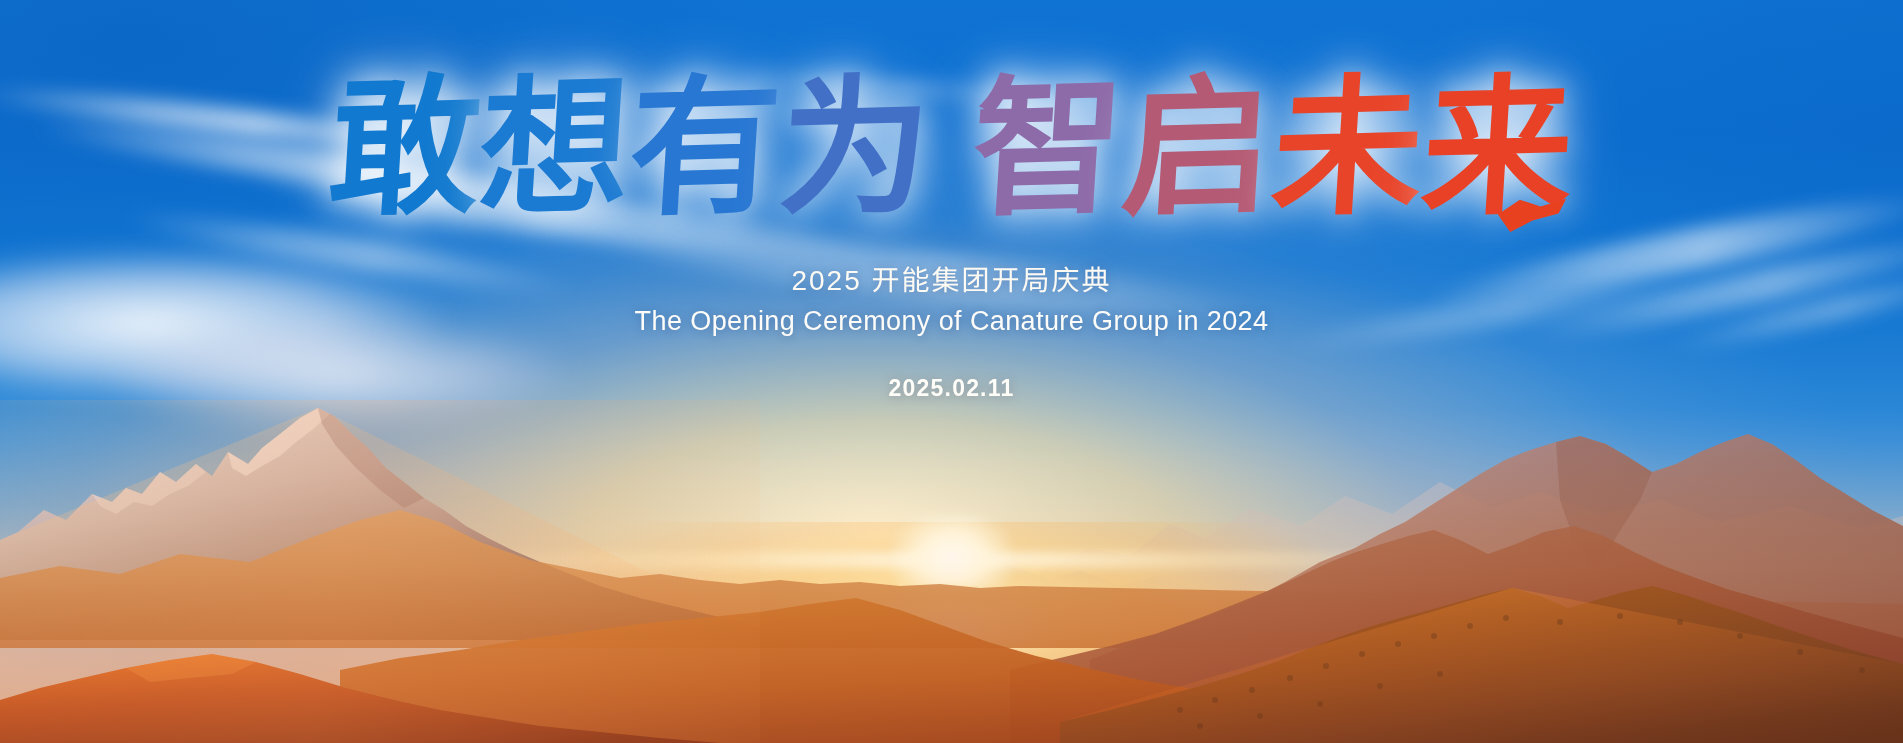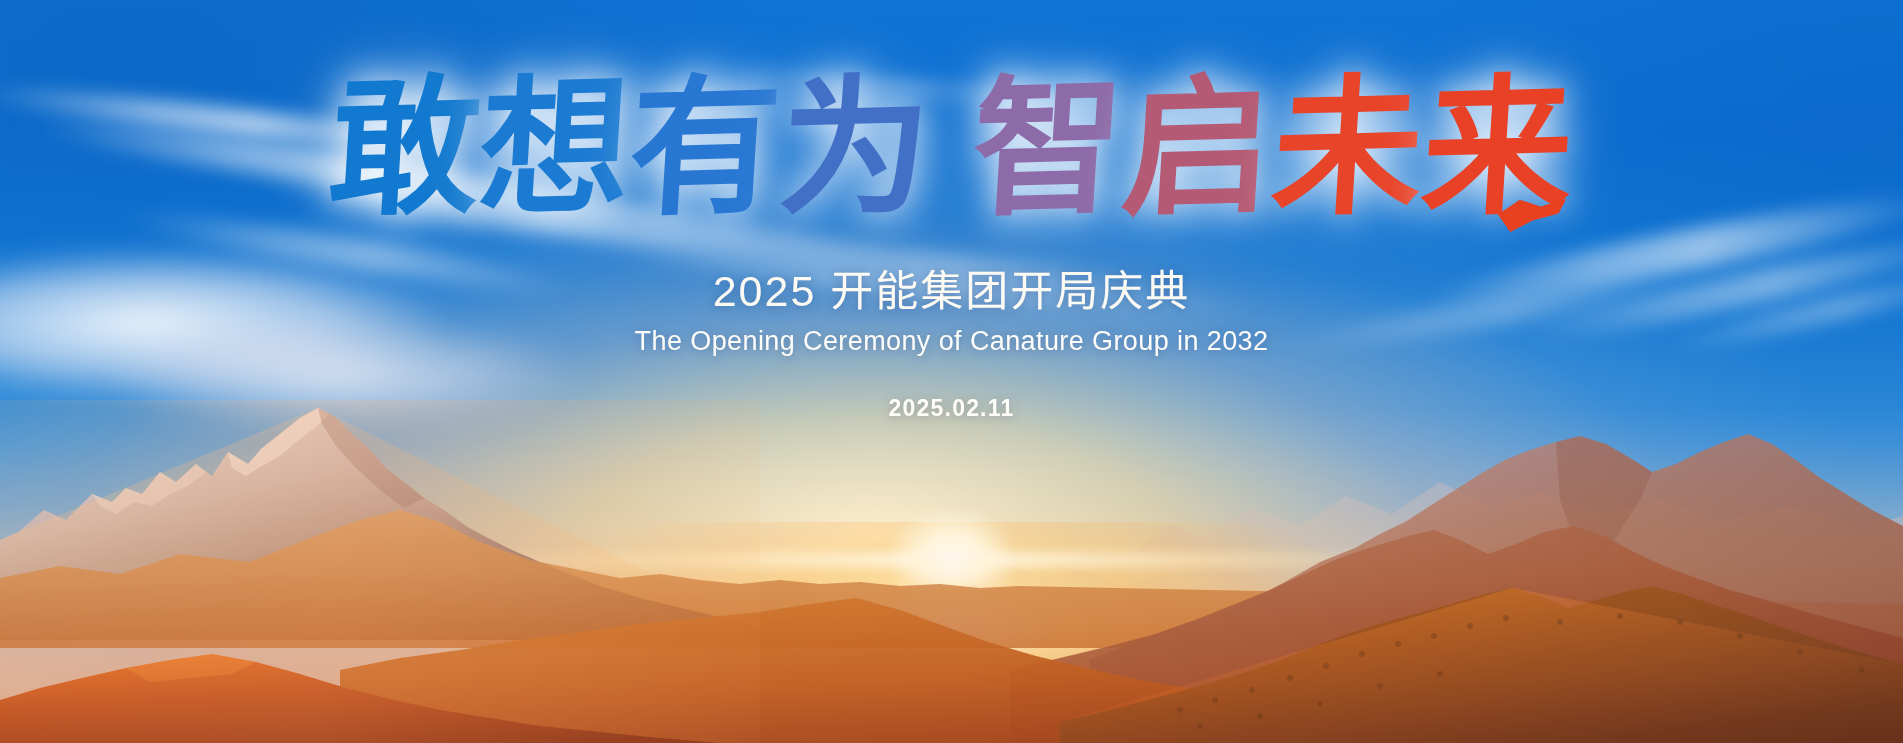--- a/index.html
+++ b/index.html
@@ -189,21 +189,21 @@
     transform:rotate(-8deg);
   }
 
   
   #textblock{
     position:absolute; left:0; top:262px; width:100%;
     text-align:center;
   }
   #sub-cn{
     color:#fdfaf3;
-    font-size:43px;
+    font-size:28px;
     font-weight:400;
     letter-spacing:2px;
     line-height:1.35;
     text-shadow:0 1px 10px rgba(40,70,130,.45);
   }
   #sub-en{
     color:#fdfcf8;
     font-size:27px;
     font-weight:400;
     letter-spacing:.4px;
@@ -443,17 +443,17 @@
     <span class="cg-gap"></span>
     <span class="cg skew g5" style="color: rgb(141, 106, 168);">智</span>
     <span class="cg skew g6" style="color: rgb(181, 90, 116);">启</span>
     <span class="cg skew g7" style="color: rgb(232, 68, 42);">未</span>
     <span class="cg skew g8" style="color: rgb(232, 65, 38);">来</span>
   </div>
   <div id="brushtail"></div>
 
   <div id="textblock">
     <div id="sub-cn">2025 开能集团开局庆典</div>
-    <div id="sub-en">The Opening Ceremony of Canature Group in 2032</div>
+    <div id="sub-en">The Opening Ceremony of Canature Group in 2024</div>
     <div id="eventdate">2025.02.11</div>
   </div>
 
 </div>
 
 </body></html>

